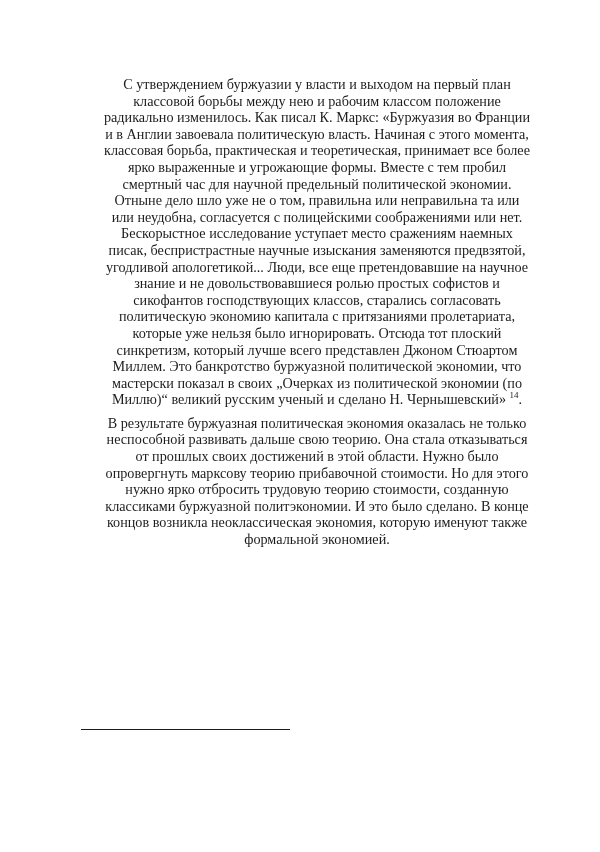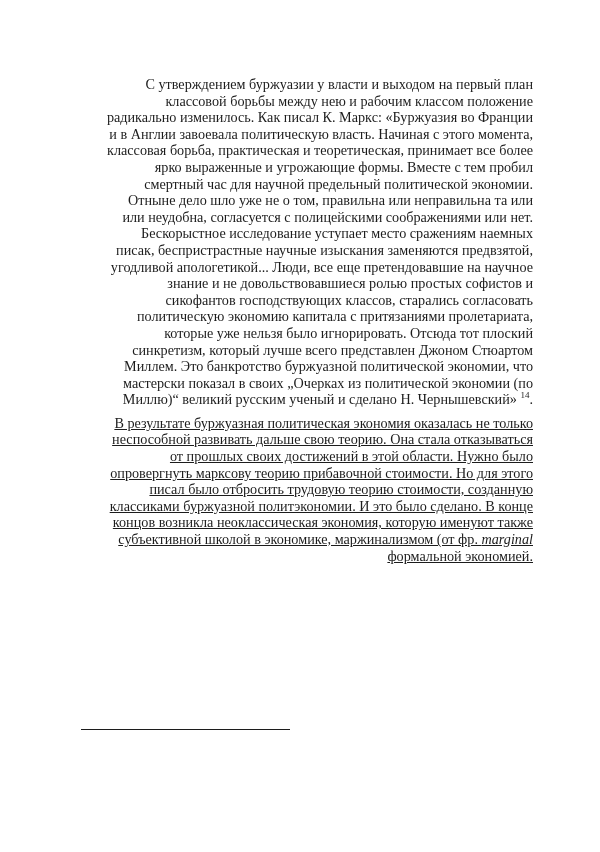--- a/index.html
+++ b/index.html
@@ -19,26 +19,25 @@
   .body-text {
     position: absolute;
     left: 81px;
     top: 76px;
     width: 452px;
   }
   .line {
     white-space: nowrap;
     font-size: 14.2px;
     line-height: 16.6px;
-    text-align: right;
+    text-align: center;
     margin-left: 20px;
   }
   .para2 {
     margin-top: 7px;
-    text-decoration: underline;
   }
   .fnref {
     font-size: 9px;
     line-height: 0;
     vertical-align: super;
   }
   .footnote-rule {
     position: absolute;
     left: 81px;
     top: 729px;
@@ -92,24 +91,23 @@
       <div class="line">Миллем. Это банкротство буржуазной политической экономии, что</div>
       <div class="line">мастерски показал в своих „Очерках из политической экономии (по</div>
       <div class="line"><span>Миллю)“ великий русским ученый и сделано Н. Чернышевский» </span><sup class="fnref">14</sup><span>.</span></div>
     </div>
 
     <div class="para para2">
       <div class="line">В результате буржуазная политическая экономия оказалась не только</div>
       <div class="line">неспособной развивать дальше свою теорию. Она стала отказываться</div>
       <div class="line">от прошлых своих достижений в этой области. Нужно было</div>
       <div class="line">опровергнуть марксову теорию прибавочной стоимости. Но для этого</div>
-      <div class="line">писал было отбросить трудовую теорию стоимости, созданную</div>
+      <div class="line">нужно ярко отбросить трудовую теорию стоимости, созданную</div>
       <div class="line">классиками буржуазной политэкономии. И это было сделано. В конце</div>
       <div class="line">концов возникла неоклассическая экономия, которую именуют также</div>
-      <div class="line"><span>субъективной школой в экономике, маржинализмом (от фр. </span><i>marginal</i></div>
       <div class="line">формальной экономией.</div>
     </div>
 
   </div>
 
   <div class="footnote-rule"></div>
 
 
 </div>
 

